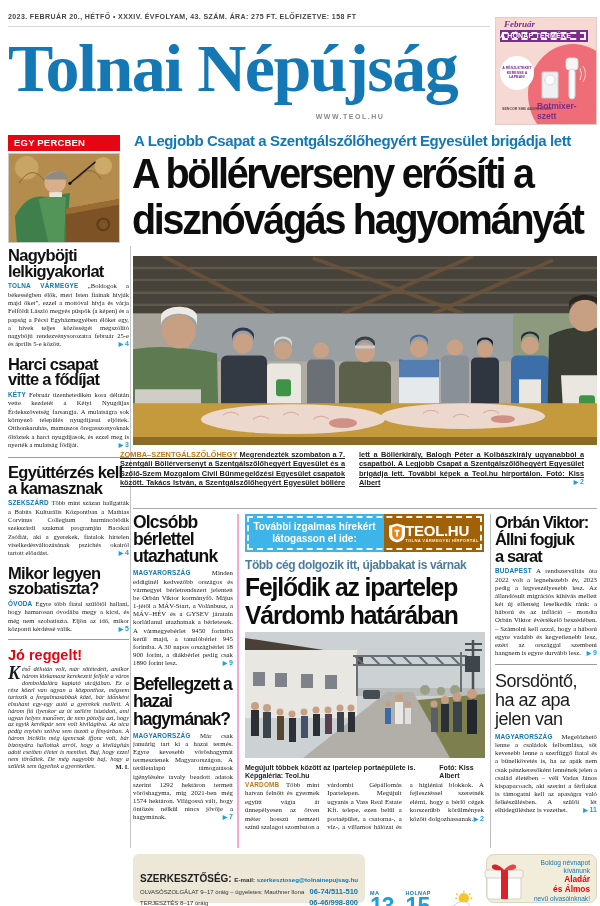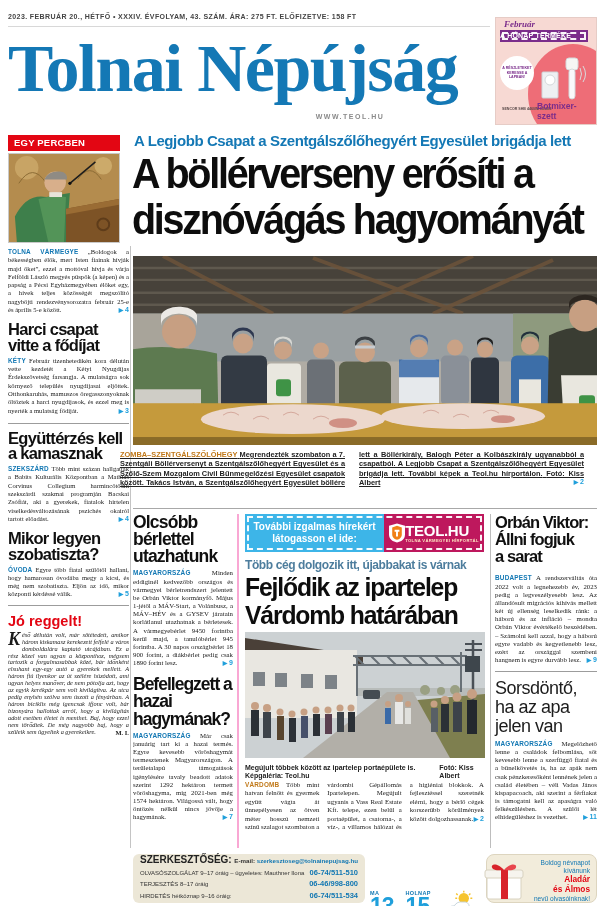--- a/index.html
+++ b/index.html
@@ -69,36 +69,36 @@
   .midband{left:133px;top:514px;width:464px;height:334px;display:grid;grid-template-columns:100px 254px 102px;
            column-gap:4px;overflow:hidden;}
   .mid-center{border-left:2px solid #f9a8d4;border-right:1px solid #bdbdbd;padding:0 6px;}
   .mh{font-weight:700;font-size:17.5px;line-height:.98;letter-spacing:-.8px;margin:0 0 4px;color:#101010;}
   .mh-light{font-weight:400;font-size:18px;line-height:1.05;letter-spacing:-.5px;margin:0 0 4px;color:#1c1c1c;}
   .bt-sm{font-family:"Liberation Serif",serif;font-size:6.8px;line-height:1.2;text-align:justify;color:#191919;}
   .banner{position:relative;display:flex;height:38px;}
   .banner::after{content:"";position:absolute;inset:2px;border:2px dashed rgba(255,255,255,.95);pointer-events:none;}
   .banner-blue{flex:1;background:#3db5e8;color:#fff;font-weight:700;font-size:10px;line-height:1.2;
                display:flex;align-items:center;justify-content:center;text-align:center;padding:0 8px;}
-  .banner-orange{width:100px;background:#be185d;display:flex;align-items:center;justify-content:center;gap:0;}
+  .banner-orange{width:100px;background:#a16207;display:flex;align-items:center;justify-content:center;gap:0;}
   .teol-name{color:#fff;font-weight:700;font-size:15px;letter-spacing:-.3px;line-height:1;}
   .teol-tag{color:#ffe3c2;font-size:4.2px;font-weight:700;letter-spacing:.3px;line-height:1.2;}
   .ckicker{font-weight:700;font-size:12px;letter-spacing:-.4px;color:#4d7d9d;margin:6px 0 2px;}
   .chead div{font-weight:700;font-size:26px;line-height:1.06;letter-spacing:-1.2px;color:#0d0d0d;
              transform:scaleX(.95);transform-origin:0 0;white-space:nowrap;}
   .photo-c{width:240px;height:126px;margin-top:3px;}
   .cap-c{display:flex;justify-content:space-between;gap:6px;font-weight:700;font-size:7px;line-height:1.2;
          color:#222;margin-top:2px;}
   .cbody{margin-top:4px;height:62px;overflow:hidden;column-count:3;column-gap:8px;
          font-family:"Liberation Serif",serif;font-size:6.8px;line-height:1.25;text-align:justify;color:#191919;}
   .rh{font-weight:700;font-size:16.5px;line-height:1.02;letter-spacing:-.9px;color:#101010;white-space:nowrap;}
 
   
   .footbox{left:133px;top:854px;width:232px;height:49px;background:#ece7d7;border-radius:6px;
-           padding:0 7px;box-sizing:border-box;}
+           padding:19px 7px;box-sizing:border-box;}
   .fb-title-row{display:flex;justify-content:space-between;align-items:baseline;}
   .fb-title{font-weight:700;font-size:10px;color:#222;}
   .fb-mail{font-size:6.2px;font-weight:700;color:#333;}
   .fb-mail b{color:#1177b3;}
   .fb-row{display:flex;justify-content:space-between;align-items:baseline;margin-top:2.5px;}
   .fb-label{font-size:6px;color:#333;}
   .fb-phone{font-size:7.5px;font-weight:700;color:#1177b3;white-space:nowrap;}
 
   .weather{left:370px;top:890px;width:112px;height:50px;}
   .w-row{display:flex;align-items:flex-start;gap:12px;}
@@ -152,20 +152,21 @@
     <circle cx="47" cy="29" r="11" fill="#d8af8b"></circle>
     <path d="M36 26 q4 -9 16 -8 q8 1 7 8" fill="#8f8b84"></path>
     <rect x="41" y="39" width="13" height="5" fill="#e8e4da"></rect>
     <path d="M58 56 L112 46 L112 90 L58 90 Z" fill="#7d5326"></path>
     <path d="M58 56 L112 46 L112 52 L58 62 Z" fill="#9a6c34"></path>
     <circle cx="96" cy="72" r="6" fill="none" stroke="#5e3c1a" stroke-width="2"></circle>
   </svg>
 
   <div class="abs sidebar">
     <div class="sart">
+      <h3 class="sh">Nagyböjti lelkigyakorlat</h3>
       <p class="bt" style="margin:0;"><span class="loc">TOLNA VÁRMEGYE</span> <span>„Boldogok a békességben élők, mert Isten fiainak hívják majd őket”, ezzel a mottóval hívja és várja Felföldi László megyés püspök (a képen) és a papság a Pécsi Egyházmegyében élőket egy, a hívek teljes közösségét megszólító nagyböjti rendezvénysorozatra február 25-e és április 5-e között.</span><span class="pageref">4</span></p>
     </div>
     <div class="sart">
       <h3 class="sh">Harci csapat vitte a fődíjat</h3>
       <p class="bt" style="margin:0;"><span class="loc">KÉTY</span> <span>Február tizenhetedikén kora délután vette kezdetét a Kétyi Nyugdíjas Érdekszövetség farsangja. A mulatságra sok környező település nyugdíjasai eljöttek. Otthonkaruhás, mamuszos öregasszonyoknak öltöztek a harci nyugdíjasok, és ezzel meg is nyerték a mulatság fődíját.</span><span class="pageref">3</span></p>
     </div>
     <hr class="div">
     <div class="sart">
       <h3 class="sh">Együttérzés kell a kamasznak</h3>
       <p class="bt" style="margin:0;"><span class="loc">SZEKSZÁRD</span> <span>Több mint százan hallgatták a Babits Kulturális Központban a Mathias Corvinus Collegium harmincötödik szekszárdi szakmai programján Bacskai Zsófiát, aki a gyerekek, fiatalok hirtelen viselkedésváltozásának pszichés okairól tartott előadást.</span><span class="pageref">4</span></p>
@@ -344,21 +345,21 @@
       <div class="cap-c">
         <span>Megújult többek között az ipartelep portaépülete is. Képgaléria: Teol.hu</span>
         <b>Fotó: Kiss Albert</b>
       </div>
       <p class="cbody" style="margin:0;"><span class="loc loc-orange" style="font-size:6.4px;">VÁRDOMB</span> <span>Több mint hatvan felnőtt és gyermek együtt vágta át ünnepélyesen az ötven méter hosszú nemzeti színű szalagot szombaton a várdombi Gépállomás Ipartelepen. Megújult ugyanis a Vass Real Estate Kft. telepe, ezen belül a portaépület, a csatorna-, a víz-, a villamos hálózat és a higiéniai blokkok. A fejlesztéssel szeretnék elérni, hogy a bérlő cégek korszerűbb körülmények között dolgozhassanak.</span><span class="pageref">2</span></p>
     </div>
 
     <div>
       <div class="rh">Orbán Viktor:</div>
       <div class="rh">Állni fogjuk</div>
-      <div class="rh" style="margin-bottom:10px;">a sarat</div>
+      <div class="rh" style="margin-bottom:3px;">a sarat</div>
       <p class="bt-sm" style="margin:0 0 7px;"><span class="loc">BUDAPEST</span> <span>A rendszerváltás óta 2022 volt a legnehezebb év, 2023 pedig a legveszélyesebb lesz. Az állandósult migrációs kihívás mellett két új ellenség leselkedik ránk: a háború és az infláció – mondta Orbán Viktor évértékelő beszédében. – Számolni kell azzal, hogy a háború egyre vadabb és kegyetlenebb lesz, ezért az országgal szembeni hangnem is egyre durvább lesz.</span><span class="pageref">9</span></p>
       <hr class="div">
       <h3 class="mh-light">Sorsdöntő, ha az apa jelen van</h3>
       <p class="bt-sm" style="margin:0;"><span class="loc">MAGYARORSZÁG</span> <span>Megelőzhető lenne a családok felbomlása, sőt kevesebb lenne a szerfüggő fiatal és a bűnelkövetés is, ha az apák nem csak pénzkeresőként lennének jelen a család életében – véli Vadas János kispapacoach, aki szerint a férfiakat is támogatni kell az apaságra való felkészülésben. A szülői lét elhidegüléshez is vezethet.</span><span class="pageref">11</span></p>
     </div>
   </div>
 
   <div class="abs footbox">
     <div class="fb-title-row">
       <span class="fb-title">SZERKESZTŐSÉG:</span>

